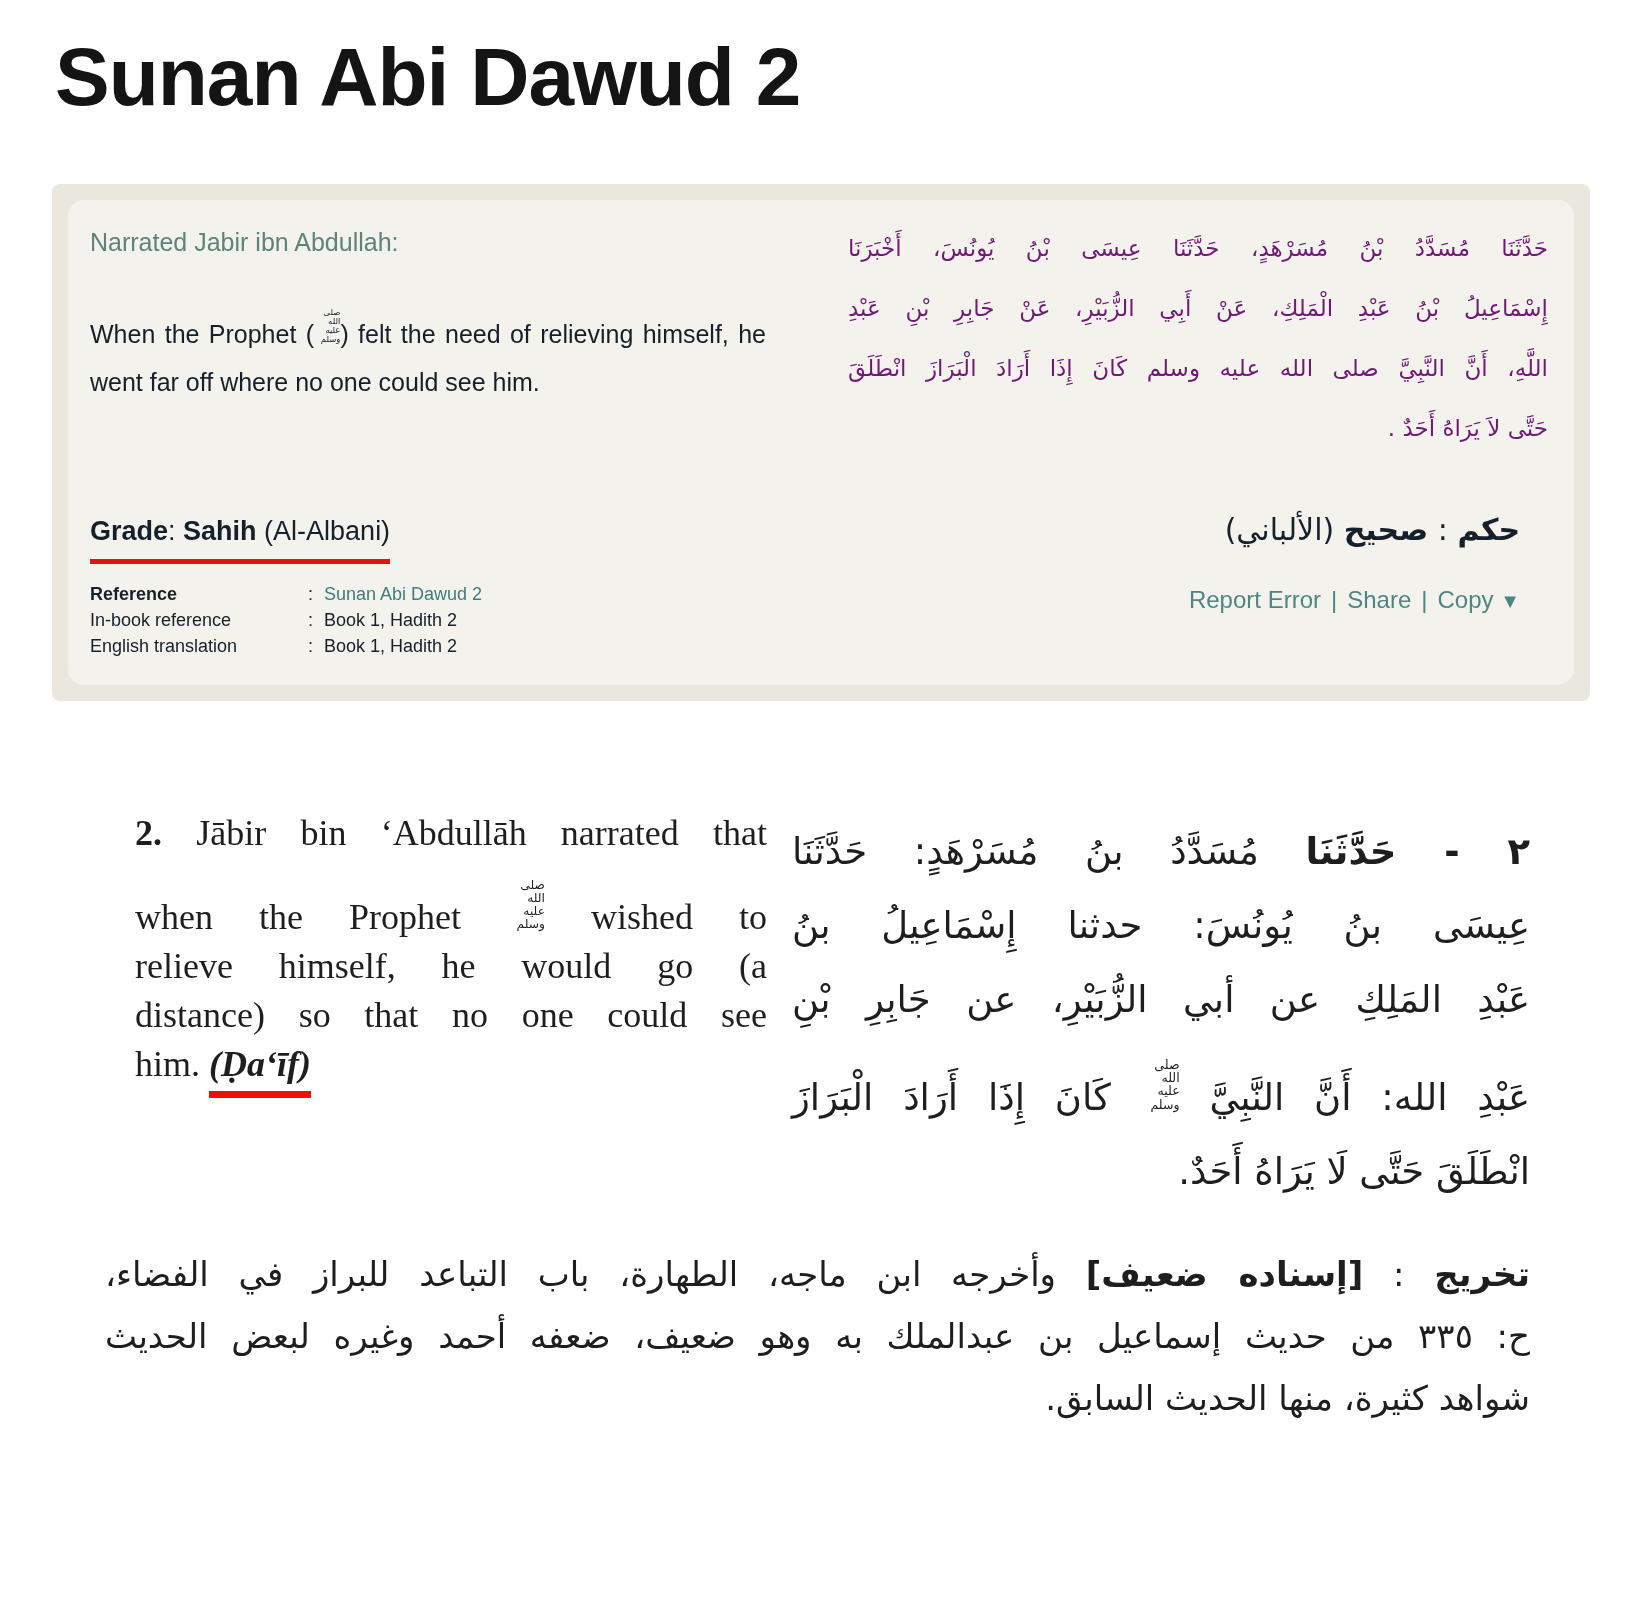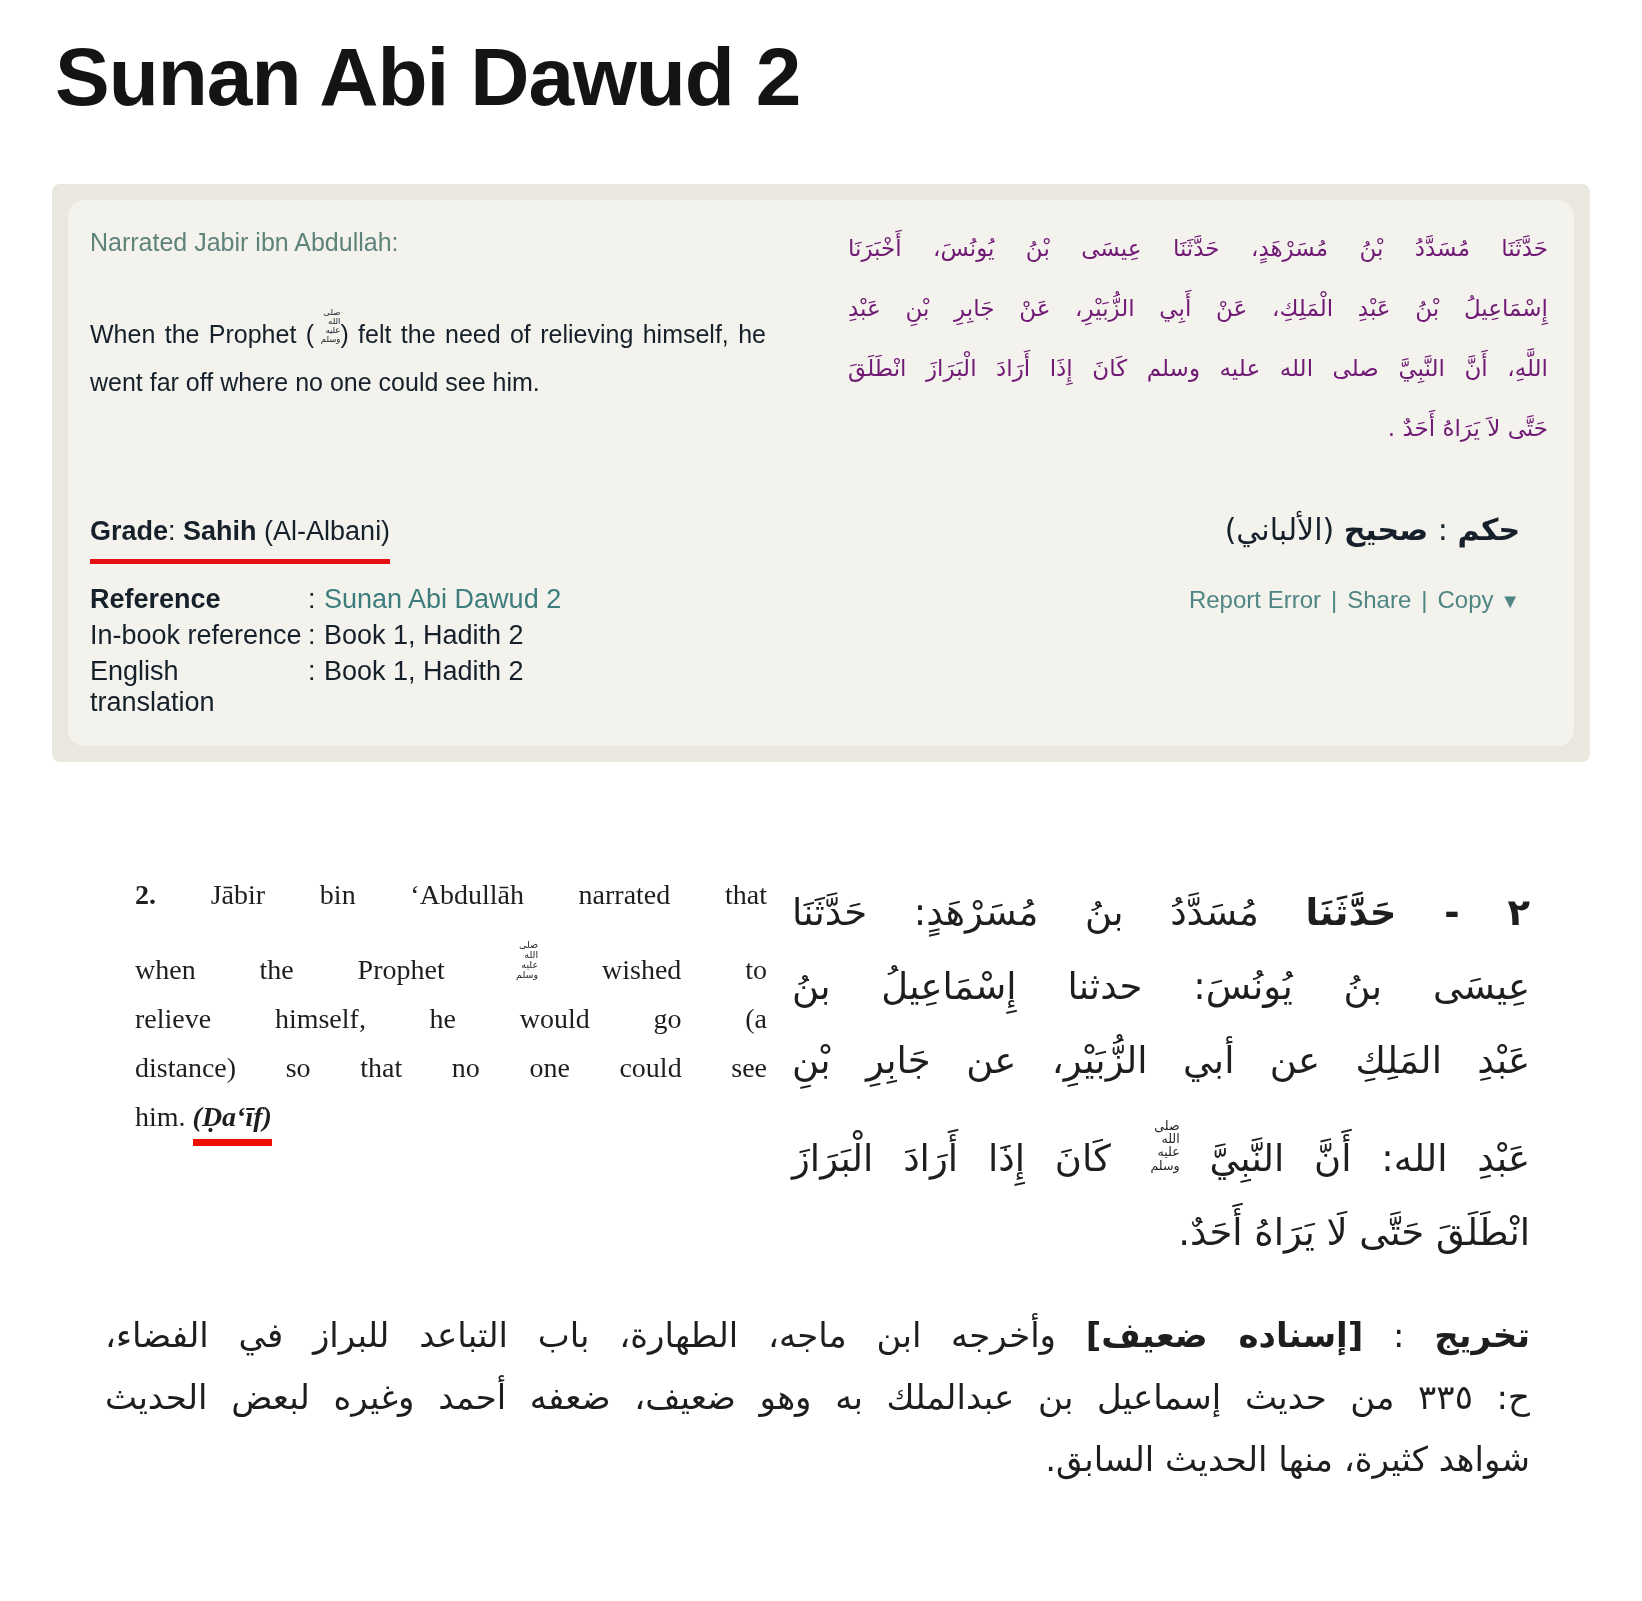--- a/index.html
+++ b/index.html
@@ -87,21 +87,21 @@
   }
   .footer-row {
     margin-top:14px;
     display:flex;
     justify-content:space-between;
     align-items:flex-start;
   }
   .ref-table {
     display:grid;
     grid-template-columns:218px 16px auto;
-    font-size:27px;
+    font-size:18px;
     row-gap:5px;
     margin-top:6px;
   }
   .ref-label-bold { font-weight:bold; }
   .ref-link { color:#3d7d7d; cursor:pointer; }
   .actions {
     font-size:24px;
     color:#4f8683;
     margin-top:8px;
     margin-right:28px;
@@ -113,21 +113,21 @@
   .scan-section {
     margin-top:96px;
     padding:0 112px 0 105px;
   }
   .scan-row { display:flex; justify-content:space-between; align-items:flex-start; }
   .scan-english {
     width:632px;
     margin-left:30px;
     margin-top:12px;
     font-family:"Liberation Serif","DejaVu Serif",serif;
-    font-size:28px;
+    font-size:36px;
     color:#1e1e1e;
   }
   .en-scan-line {
     line-height:49px;
     text-align:justify;
     text-align-last:justify;
   }
   .en-scan-line.last { text-align-last:left; }
   .daif {
     font-style:italic;

